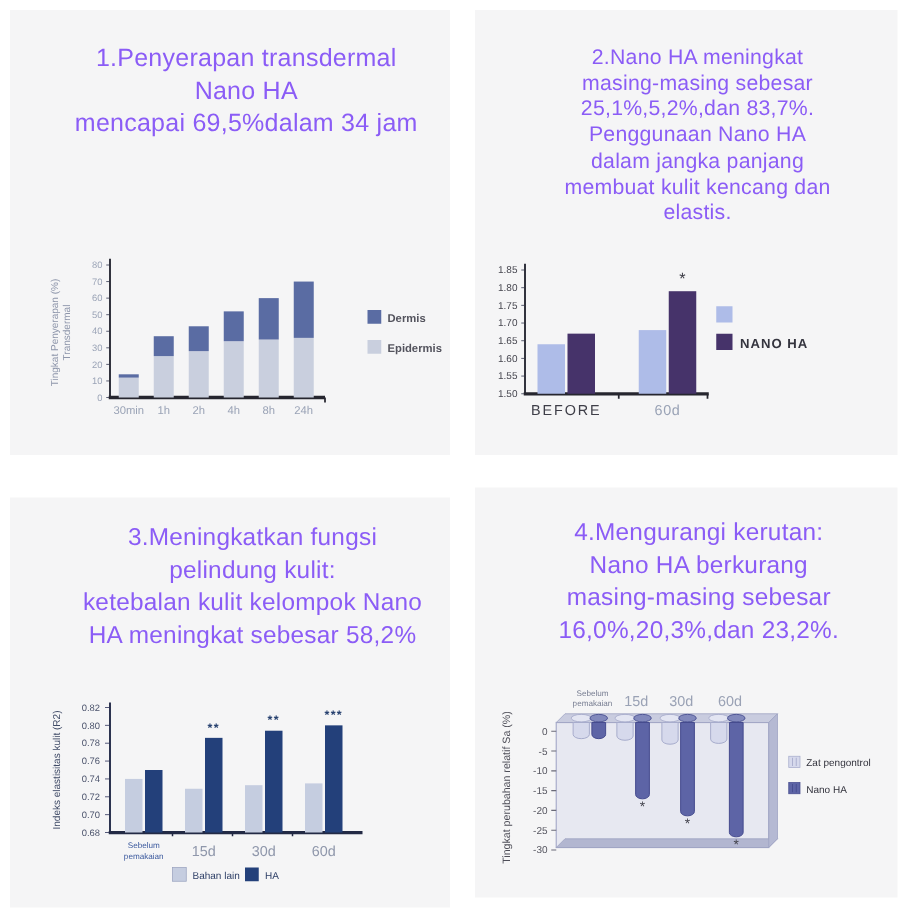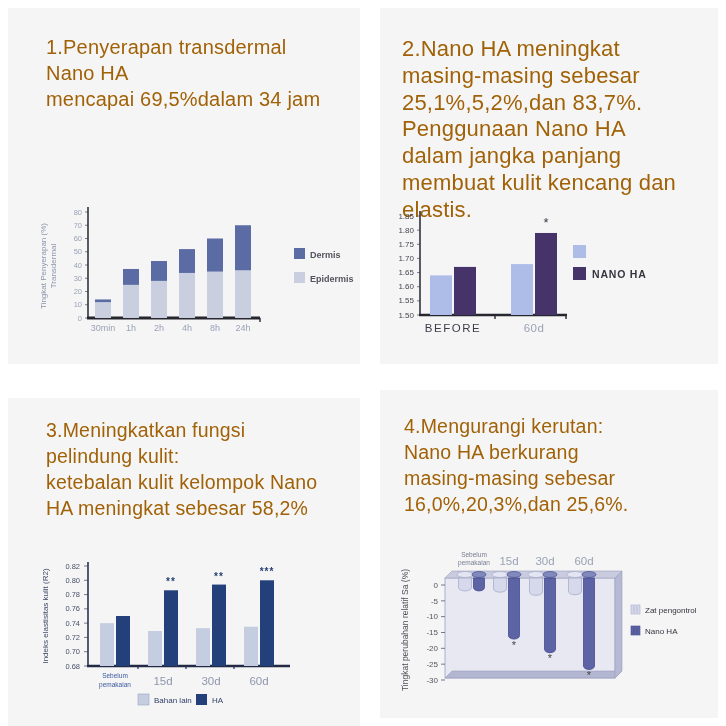--- a/index.html
+++ b/index.html
@@ -9,28 +9,29 @@
     font-family:"Liberation Sans", sans-serif;
     overflow:hidden;
   }
   .panel{position:absolute;background:#f5f5f6;}
   #p1{left:8px;top:8px;width:352px;height:356px;}
   #p2{left:380px;top:8px;width:338px;height:356px;}
   #p3{left:8px;top:398px;width:352px;height:328px;}
   #p4{left:380px;top:390px;width:338px;height:328px;}
   .heading{
     position:absolute;
-    color:#a16207;
+    color:#8b5cf6;
     white-space:pre-line;
     letter-spacing:0.2px;
     font-weight:500;
+    text-align:center;
   }
   .heading .b{font-weight:400;}
   #p1 .heading{left:38px;top:26px;width:302px;font-size:20px;line-height:1.3;}
-  #p2 .heading{left:22px;top:28px;width:312px;font-size:22px;line-height:1.22;}
+  #p2 .heading{left:22px;top:28px;width:312px;font-size:17px;line-height:1.22;}
   #p3 .heading{left:38px;top:20px;width:312px;font-size:19.5px;line-height:1.33;}
   #p4 .heading{left:24px;top:24px;width:310px;font-size:19.5px;line-height:1.33;}
   svg.chart{position:absolute;display:block;}
   #c1{left:8px;top:188px;width:340px;height:148px;}
   #c2{left:15px;top:197px;width:310px;height:150px;}
   #c3{left:10px;top:156px;width:340px;height:160px;}
   #c4{left:8px;top:148px;width:330px;height:177px;}
   svg text{font-family:"Liberation Sans", sans-serif;}
 </style>
 </head>
@@ -179,21 +180,21 @@
       <text x="136" y="149" font-size="8" fill="#2d3e66" text-anchor="start">Bahan lain</text>
       <rect x="178" y="140" width="11" height="11" fill="#23407a"></rect>
       <text x="194" y="149" font-size="8" fill="#2d3e66" text-anchor="start">HA</text>
     </svg>
 </section>
 
 <section class="panel" id="p4">
   <div class="heading"><span>4.Mengurangi kerutan:
 Nano HA berkurang
 masing-masing sebesar
-</span><span class="b">16,0%,20,3%</span><span>,dan </span><span class="b">25,6%.</span></div>
+</span><span class="b">16,0%,20,3%</span><span>,dan </span><span class="b">23,2%.</span></div>
   <svg class="chart" id="c4" viewBox="0 0 330 177">
       <rect x="57" y="40" width="170" height="100" fill="#e7e8f1" stroke="#abafcc" stroke-width="1"></rect>
       <polygon points="57,140 227,140 234,133 64,133" fill="#b2b6d0" stroke="#9ba0c0" stroke-width="0.6"></polygon>
       <polygon points="57,40 64,33 234,33 227,40" fill="#c9ccdf" stroke="#9ba0c0" stroke-width="0.6"></polygon>
       <polygon points="227,40 234,33 234,133 227,140" fill="#b5b9d3" stroke="#9ba0c0" stroke-width="0.6"></polygon>
       <line x1="53" y1="47" x2="57" y2="47" stroke="#6a6a78" stroke-width="0.9"></line>
       <text x="50" y="49.8" font-size="8" fill="#55555f" text-anchor="end">0</text>
       <line x1="53" y1="62.83333333333333" x2="57" y2="62.83333333333333" stroke="#6a6a78" stroke-width="0.9"></line>
       <text x="50" y="65.63333333333333" font-size="8" fill="#55555f" text-anchor="end">-5</text>
       <line x1="53" y1="78.66666666666666" x2="57" y2="78.66666666666666" stroke="#6a6a78" stroke-width="0.9"></line>

